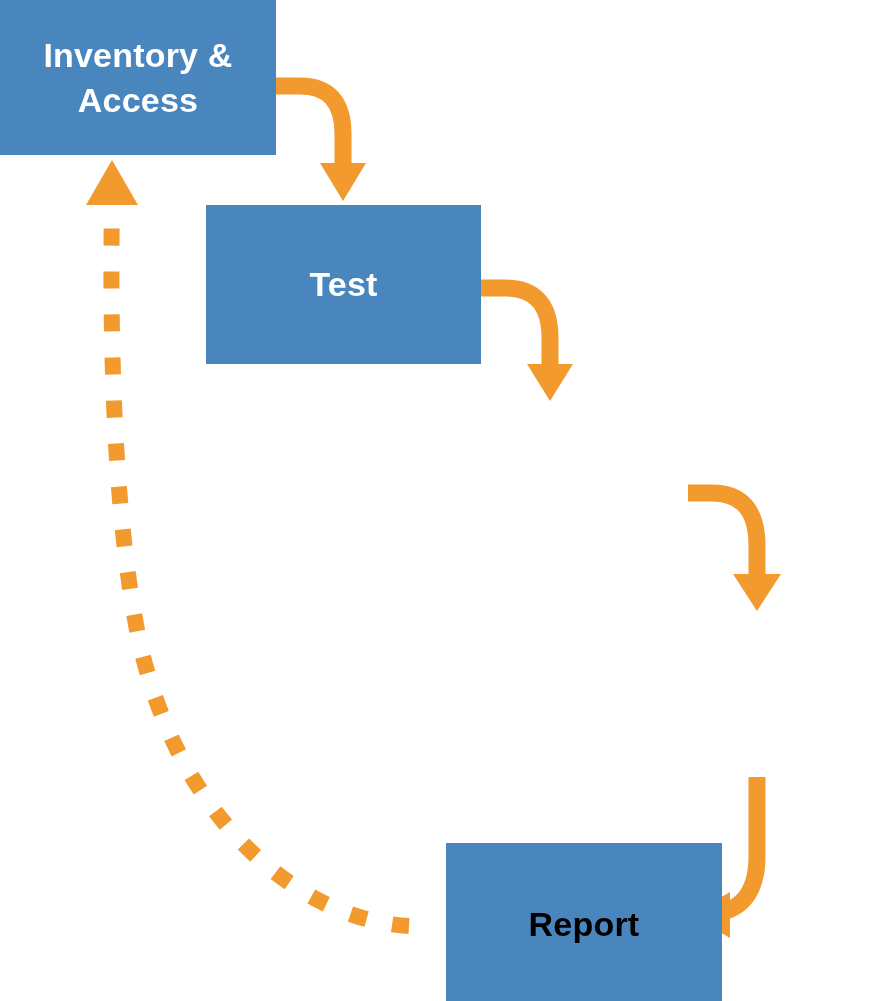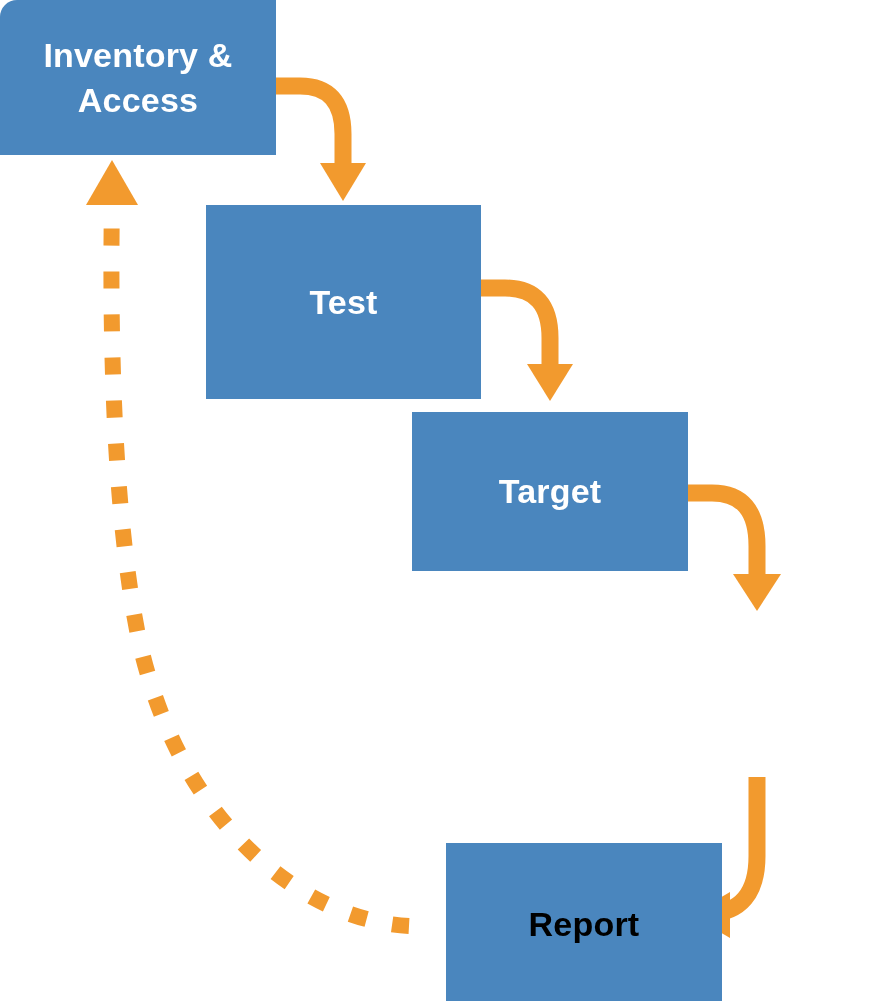--- a/index.html
+++ b/index.html
@@ -9,21 +9,20 @@
   }
   body {
     font-family: "Liberation Sans", sans-serif;
   }
   #canvas {
     position: relative;
     width: 894px;
     height: 1001px;
     background: #ffffff;
     overflow: hidden;
-    border-radius: 17px;
   }
   .node {
     position: absolute;
     display: flex;
     align-items: center;
     justify-content: center;
     text-align: center;
     color: #ffffff;
     font-weight: bold;
     font-size: 34px;
@@ -85,26 +84,23 @@
     <g>
       <path class="edge-dashed" d="M 409 926 C 300 920 175 820 137 630 C 112 500 110 320 112 200" stroke="#F29A2E" stroke-width="16" stroke-dasharray="17 26"></path>
       <polygon points="112,160 86,205 138,205" fill="#F29A2E"></polygon>
     </g>
   </svg>
 
   <div class="node" style="left: 0px; top: 0px; width: 276px; height: 155px; background: rgb(74, 134, 190); color: rgb(255, 255, 255);">
     <span class="node-label">Inventory &amp; Access</span>
   </div>
 
-  <div class="node" style="left: 206px; top: 205px; width: 275px; height: 194px; background: rgb(74, 134, 190); color: rgb(255, 255, 255);">
+  <div class="node" style="left: 206px; top: 205px; width: 275px; height: 159px; background: rgb(74, 134, 190); color: rgb(255, 255, 255);">
     <span class="node-label">Test</span>
   </div>
 
-  <div class="node" style="left: 412px; top: 412px; width: 276px; height: 159px; background: rgb(74, 134, 190); color: rgb(255, 255, 255);">
-    <span class="node-label">Target</span>
-  </div>
 
 
   <div class="node" style="left: 412px; top: 843px; width: 276px; height: 162px; background: rgb(74, 134, 190); color: #000000; margin-left: 34px;">
     <span class="node-label">Report</span>
   </div>
 
 </div>
 
 </body></html>

